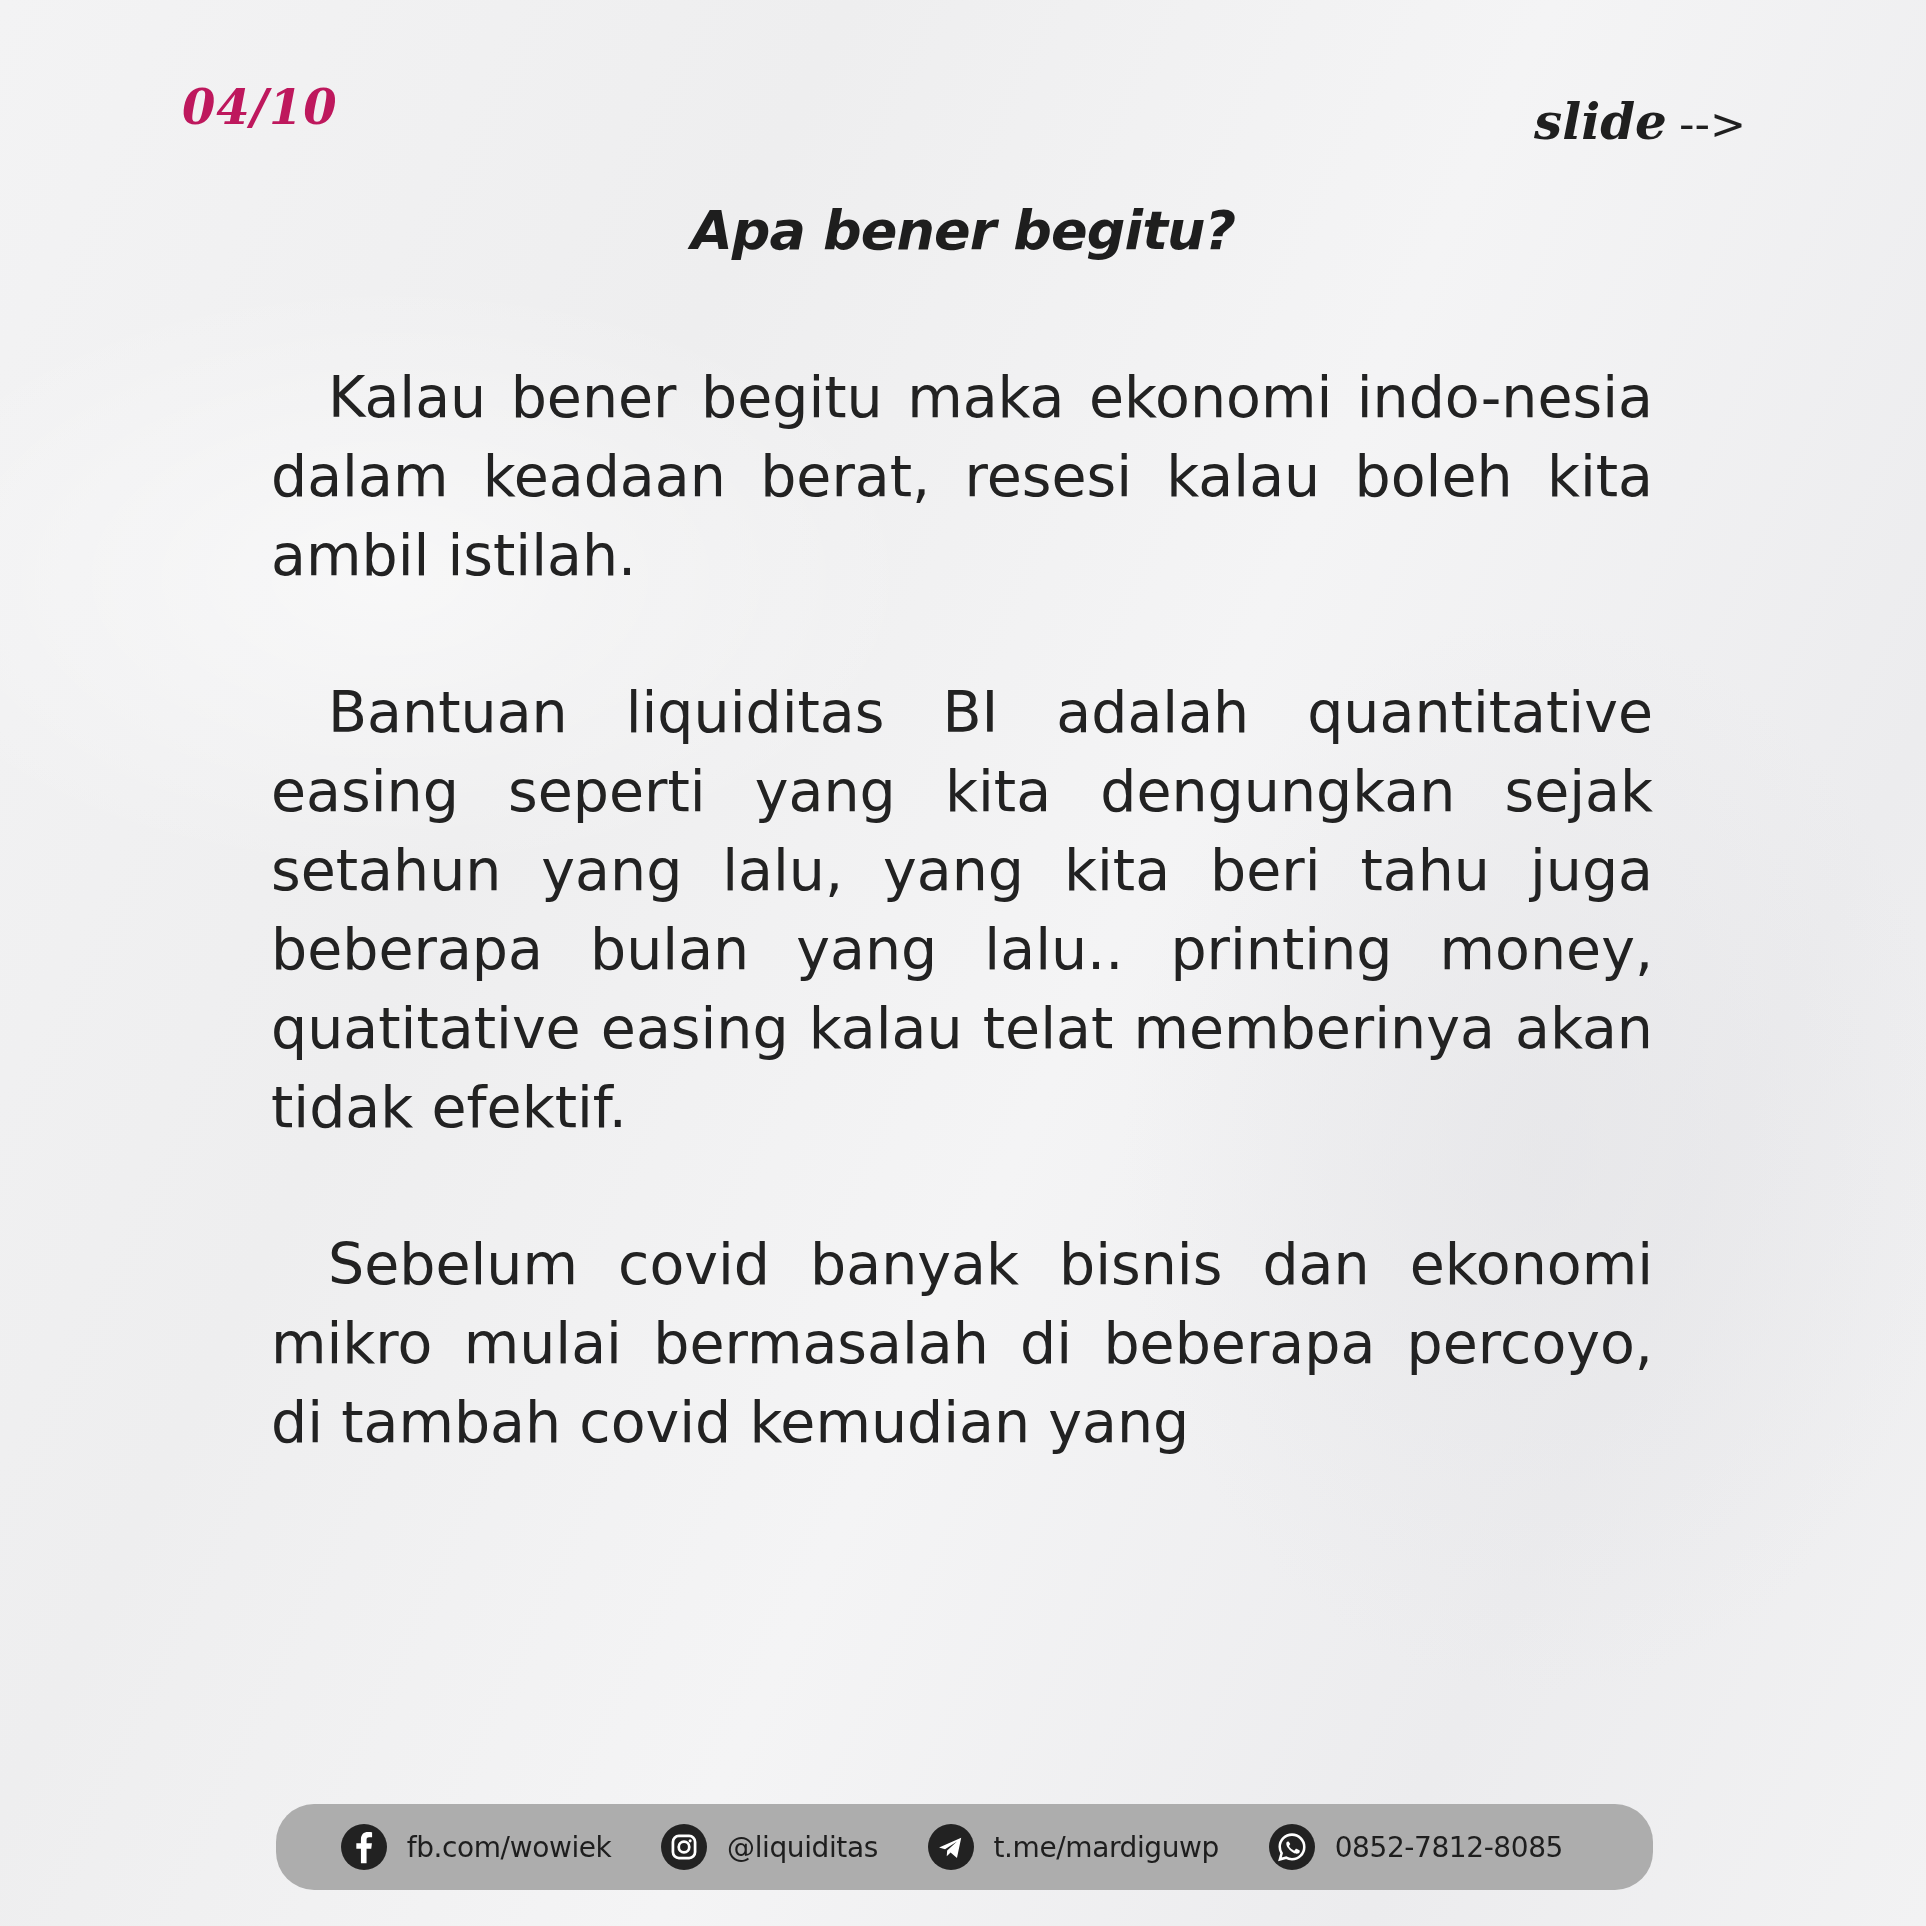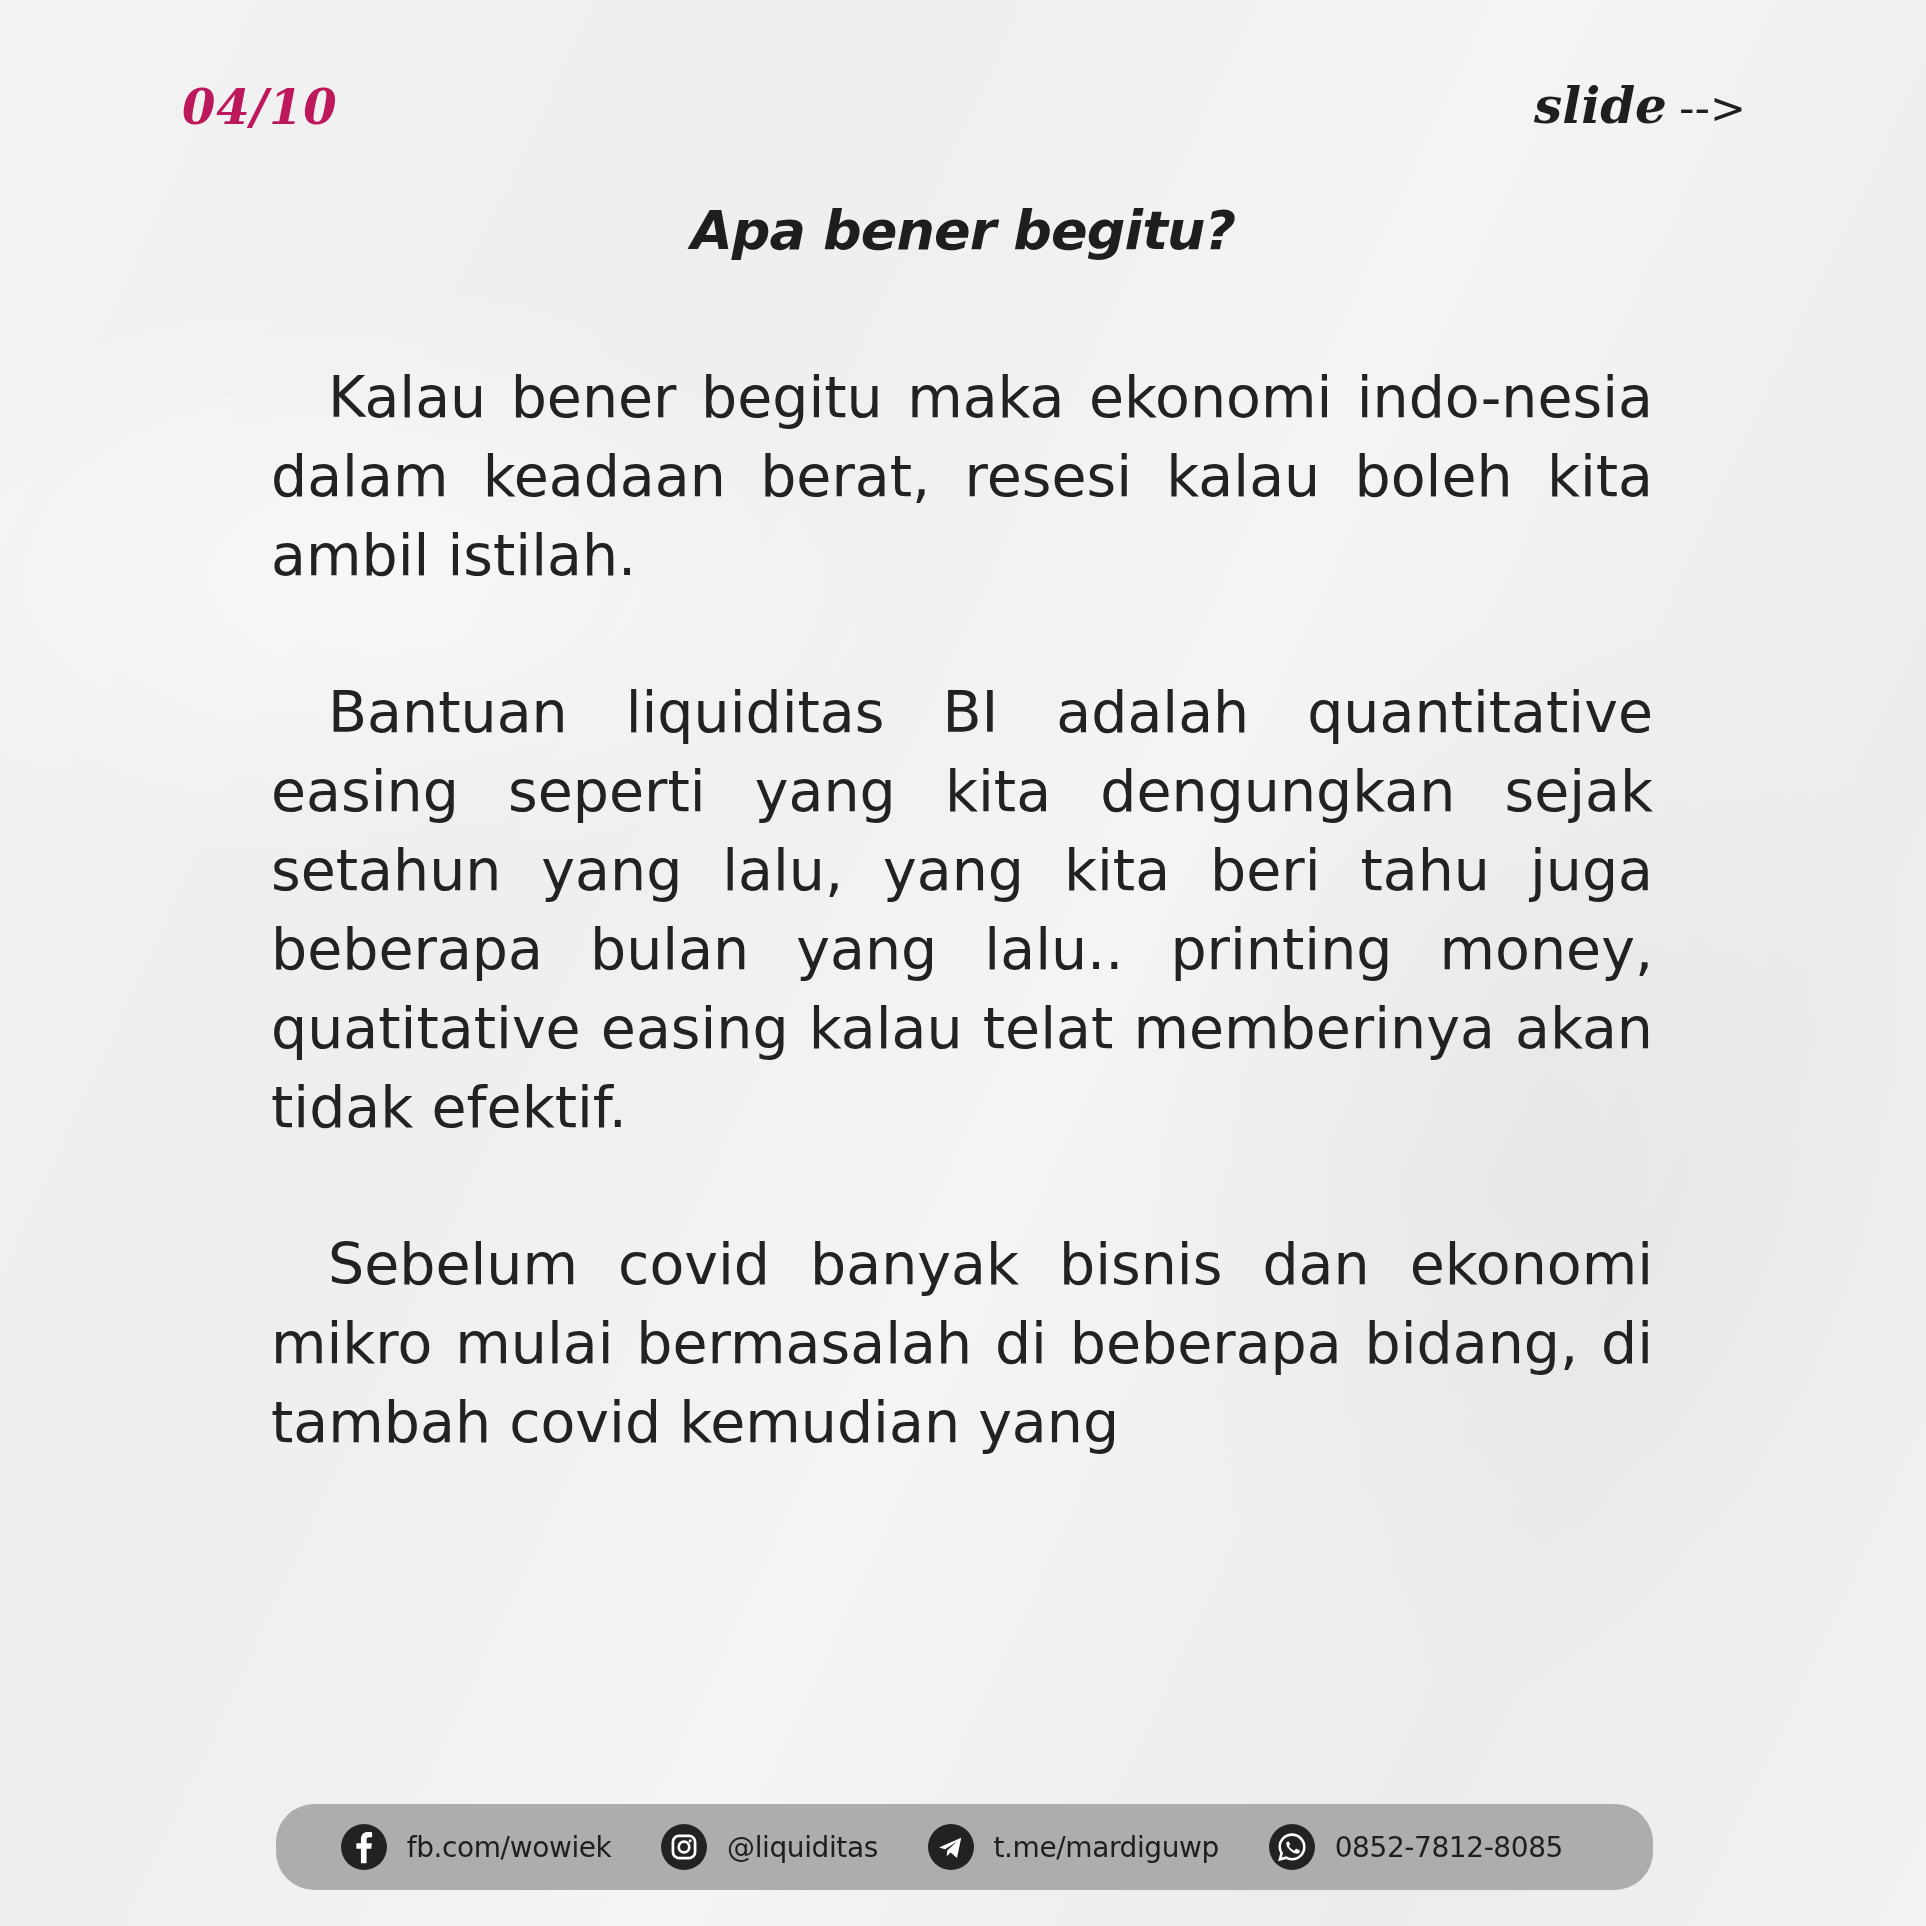--- a/index.html
+++ b/index.html
@@ -11,21 +11,21 @@
         radial-gradient(ellipse 599px 770px at 80% 60%, rgba(225,225,228,0.5), rgba(225,225,228,0) 70%),
         linear-gradient(115deg, #f3f3f4 0%, #eeeeef 30%, #f4f4f5 55%, #ececee 80%, #f2f2f3 100%);
       color: #222;
     }
     .page-num {
       position: absolute; left: 182px; top: 79px;
       font-family: "DejaVu Serif", serif; font-weight: bold; font-style: italic;
       font-size: 48px; color: #be185d; letter-spacing: 0.9px;
     }
     .slide-hint {
-      position: absolute; right: 180px; top: 76px;
+      position: absolute; right: 180px; top: 92px;
       font-family: "DejaVu Serif", serif; font-weight: bold; font-style: italic;
       font-size: 50px; color: #1f1f1f;
     }
     .slide-hint .arrow {
       font-style: normal; font-weight: normal;
       font-family: "DejaVu Sans", sans-serif; font-size: 43px; margin-left: 12px;
     }
     .title {
       position: absolute; left: 0; right: 0; top: 199px;
       text-align: center;
@@ -70,21 +70,21 @@
 
 <div class="slide-hint">
   <span>slide</span><span class="arrow">--&gt;</span>
 </div>
 
 <div class="title">Apa bener begitu?</div>
 
 <div class="body">
   <p>Kalau bener begitu maka ekonomi indo-nesia dalam keadaan berat, resesi kalau boleh kita ambil istilah.</p>
   <p>Bantuan liquiditas BI adalah quantitative easing seperti yang kita dengungkan sejak setahun yang lalu, yang kita beri tahu juga beberapa bulan yang lalu.. printing money, quatitative easing kalau telat memberinya akan tidak efektif.</p>
-  <p>Sebelum covid banyak bisnis dan ekonomi mikro mulai bermasalah di beberapa bidang, di tambah covid kemudian yang</p>
+  <p>Sebelum covid banyak bisnis dan ekonomi mikro mulai bermasalah di beberapa percoyo, di tambah covid kemudian yang</p>
 </div>
 
 <div class="footer">
   <div class="social">
     <span class="ico">
       <svg width="46" height="46" viewBox="0 0 54 54">
         <path d="M30 46 V29 H35.5 L36.3 22.5 H30 V18.6 C30 16.8 30.5 15.5 33.1 15.5 H36.5 V9.7 C35.9 9.6 33.9 9.4 31.6 9.4 C26.7 9.4 23.4 12.4 23.4 17.9 V22.5 H18 V29 H23.4 V46 Z" fill="#fff"></path>
       </svg>
     </span>
     <span class="txt">fb.com/wowiek</span>

